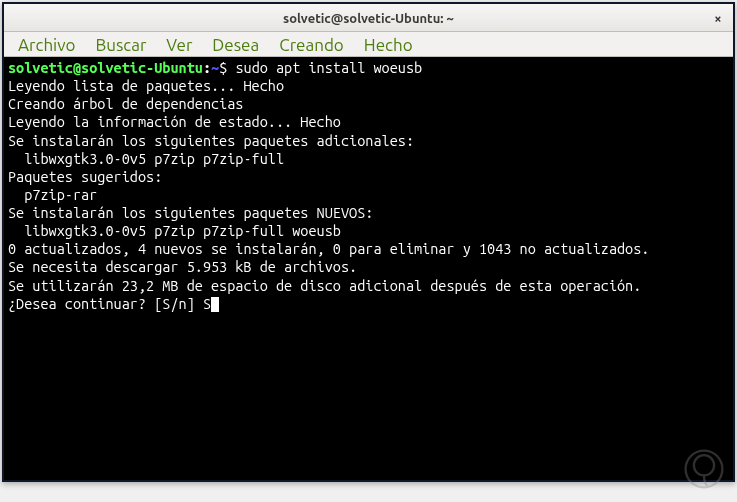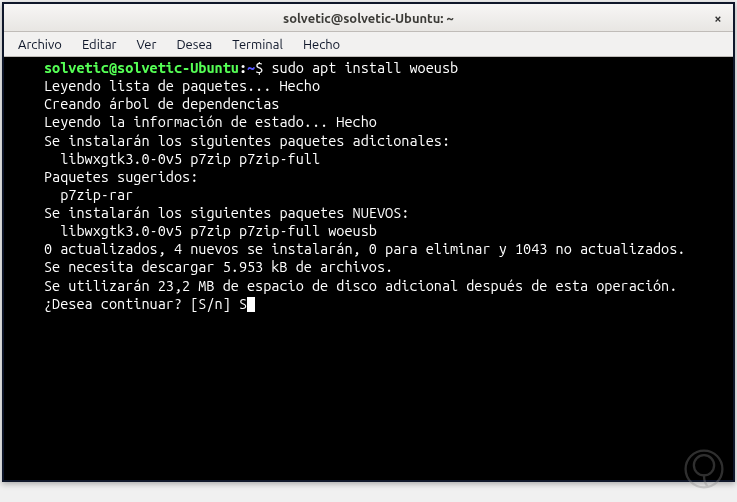--- a/index.html
+++ b/index.html
@@ -57,22 +57,22 @@
     .menubar {
       height: 25px;
       background: #f2f1f0;
       border-bottom: 1px solid #c0bcb8;
       display: flex;
       align-items: center;
       padding: 0 4px;
     }
     .menu-item {
       padding: 3px 10px;
-      font-size: 13px;
-      color: #0f172a;
+      font-size: 17px;
+      color: #4d7c0f;
       cursor: pointer;
     }
     .terminal-area {
       flex: 1;
       background: #000000;
       padding: 2px 4px;
       font-family: "Ubuntu Mono", "DejaVu Sans Mono", "Courier New", monospace;
       font-size: 14.5px;
       line-height: 1.25;
       color: #ffffff;
@@ -90,21 +90,20 @@
     }
     .prompt-path {
       color: #5555ff;
       font-weight: bold;
     }
     .prompt-dollar {
       color: #ffffff;
     }
     .term-line {
       display: block;
-      margin-left: 36px;
     }
     .cursor {
       display: inline-block;
       width: 8px;
       height: 15px;
       background: #ffffff;
       vertical-align: text-bottom;
     }
     .watermark {
       position: absolute;
@@ -124,24 +123,24 @@
 
 <div class="window">
 
   <div class="titlebar">
     <span class="titlebar-text">solvetic@solvetic-Ubuntu: ~</span>
     <span class="close-btn">×</span>
   </div>
 
   <div class="menubar">
     <span class="menu-item">Archivo</span>
-    <span class="menu-item">Editar</span>
+    <span class="menu-item">Buscar</span>
     <span class="menu-item">Ver</span>
     <span class="menu-item">Desea</span>
-    <span class="menu-item">Terminal</span>
+    <span class="menu-item">Creando</span>
     <span class="menu-item">Hecho</span>
   </div>
 
   <div class="terminal-area"><span class="term-line"><span class="prompt-user">solvetic@solvetic-Ubuntu</span><span class="prompt-sep">:</span><span class="prompt-path">~</span><span class="prompt-dollar">$</span> <span>sudo apt install woeusb</span></span><span class="term-line">Leyendo lista de paquetes... Hecho</span><span class="term-line">Creando árbol de dependencias</span><span class="term-line">Leyendo la información de estado... Hecho</span><span class="term-line">Se instalarán los siguientes paquetes adicionales:</span><span class="term-line">  libwxgtk3.0-0v5 p7zip p7zip-full</span><span class="term-line">Paquetes sugeridos:</span><span class="term-line">  p7zip-rar</span><span class="term-line">Se instalarán los siguientes paquetes NUEVOS:</span><span class="term-line">  libwxgtk3.0-0v5 p7zip p7zip-full woeusb</span><span class="term-line">0 actualizados, 4 nuevos se instalarán, 0 para eliminar y 1043 no actualizados.</span><span class="term-line">Se necesita descargar 5.953 kB de archivos.</span><span class="term-line">Se utilizarán 23,2 MB de espacio de disco adicional después de esta operación.</span><span class="term-line"><span>¿Desea continuar? [S/n] </span><span>S</span><span class="cursor"></span></span></div>
 
 </div>
 
 <div class="watermark">
   <svg viewBox="0 0 100 100">
     <circle cx="50" cy="50" r="40" fill="none" stroke="#888" stroke-width="5"></circle>

